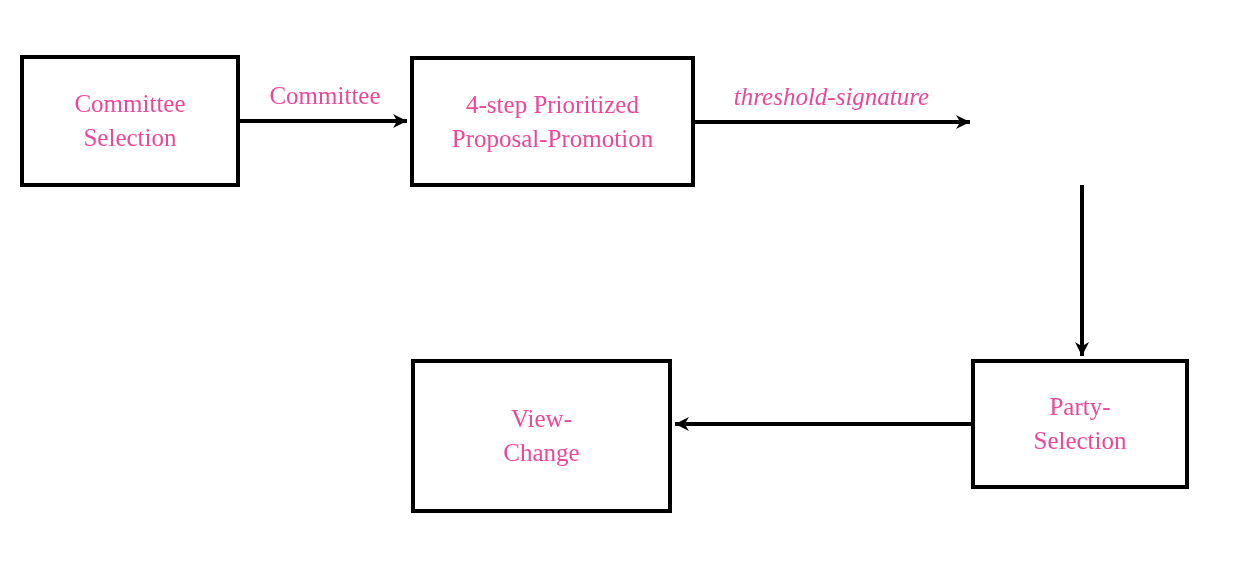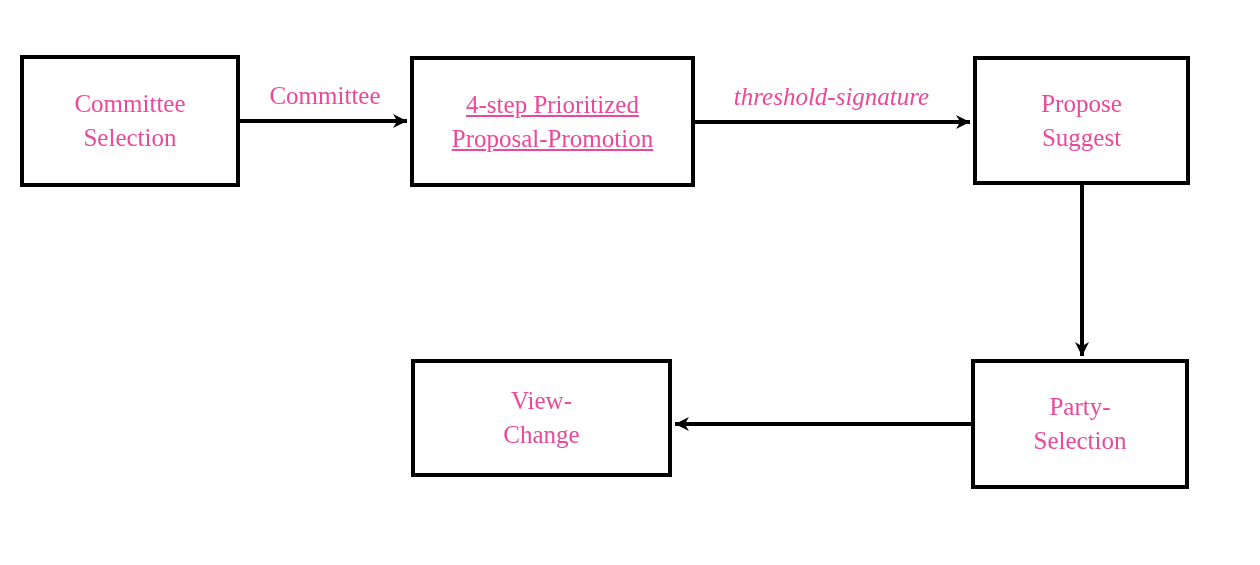--- a/index.html
+++ b/index.html
@@ -23,24 +23,24 @@
     background: #ffffff;
     display: flex;
     align-items: center;
     justify-content: center;
     text-align: center;
     font-size: 25px;
     line-height: 1.35;
     white-space: pre-line;
   }
   #node-committee-selection { left: 20px;  top: 55px;  width: 220px; height: 132px; }
-  #node-proposal-promotion  { left: 410px; top: 56px;  width: 285px; height: 131px; text-decoration: underline; }
+  #node-proposal-promotion  { left: 410px; top: 56px;  width: 285px; height: 131px; }
   #node-propose-suggest     { left: 973px; top: 56px;  width: 217px; height: 129px; }
   #node-party-selection     { left: 971px; top: 359px; width: 218px; height: 130px; }
-  #node-view-change         { left: 411px; top: 359px; width: 261px; height: 118px; }
+  #node-view-change         { left: 411px; top: 359px; width: 261px; height: 154px; }
 
   .edge-label {
     position: absolute;
     font-size: 25px;
     line-height: 28px;
     text-align: center;
     white-space: nowrap;
   }
   #edge-label-committee          { left: 240px; top: 82px; width: 170px; }
   #edge-label-threshold-signature{ left: 690px; top: 83px; width: 283px; font-style: italic; }
@@ -73,22 +73,20 @@
     <line x1="1082" y1="185" x2="1082" y2="356" marker-end="url(#arrowhead)"></line>
     <line x1="973" y1="424" x2="675" y2="424" marker-end="url(#arrowhead)"></line>
   </svg>
 
   <div class="node" id="node-committee-selection">Committee
 Selection</div>
 
   <div class="node" id="node-proposal-promotion">4-step Prioritized
 Proposal-Promotion</div>
 
-  <div class="node" id="node-propose-suggest">Propose
-Suggest</div>
 
   <div class="node" id="node-party-selection">Party-
 Selection</div>
 
   <div class="node" id="node-view-change">View-
 Change</div>
 
   <div class="edge-label" id="edge-label-committee">Committee</div>
 
   <div class="edge-label" id="edge-label-threshold-signature">threshold-signature</div>

